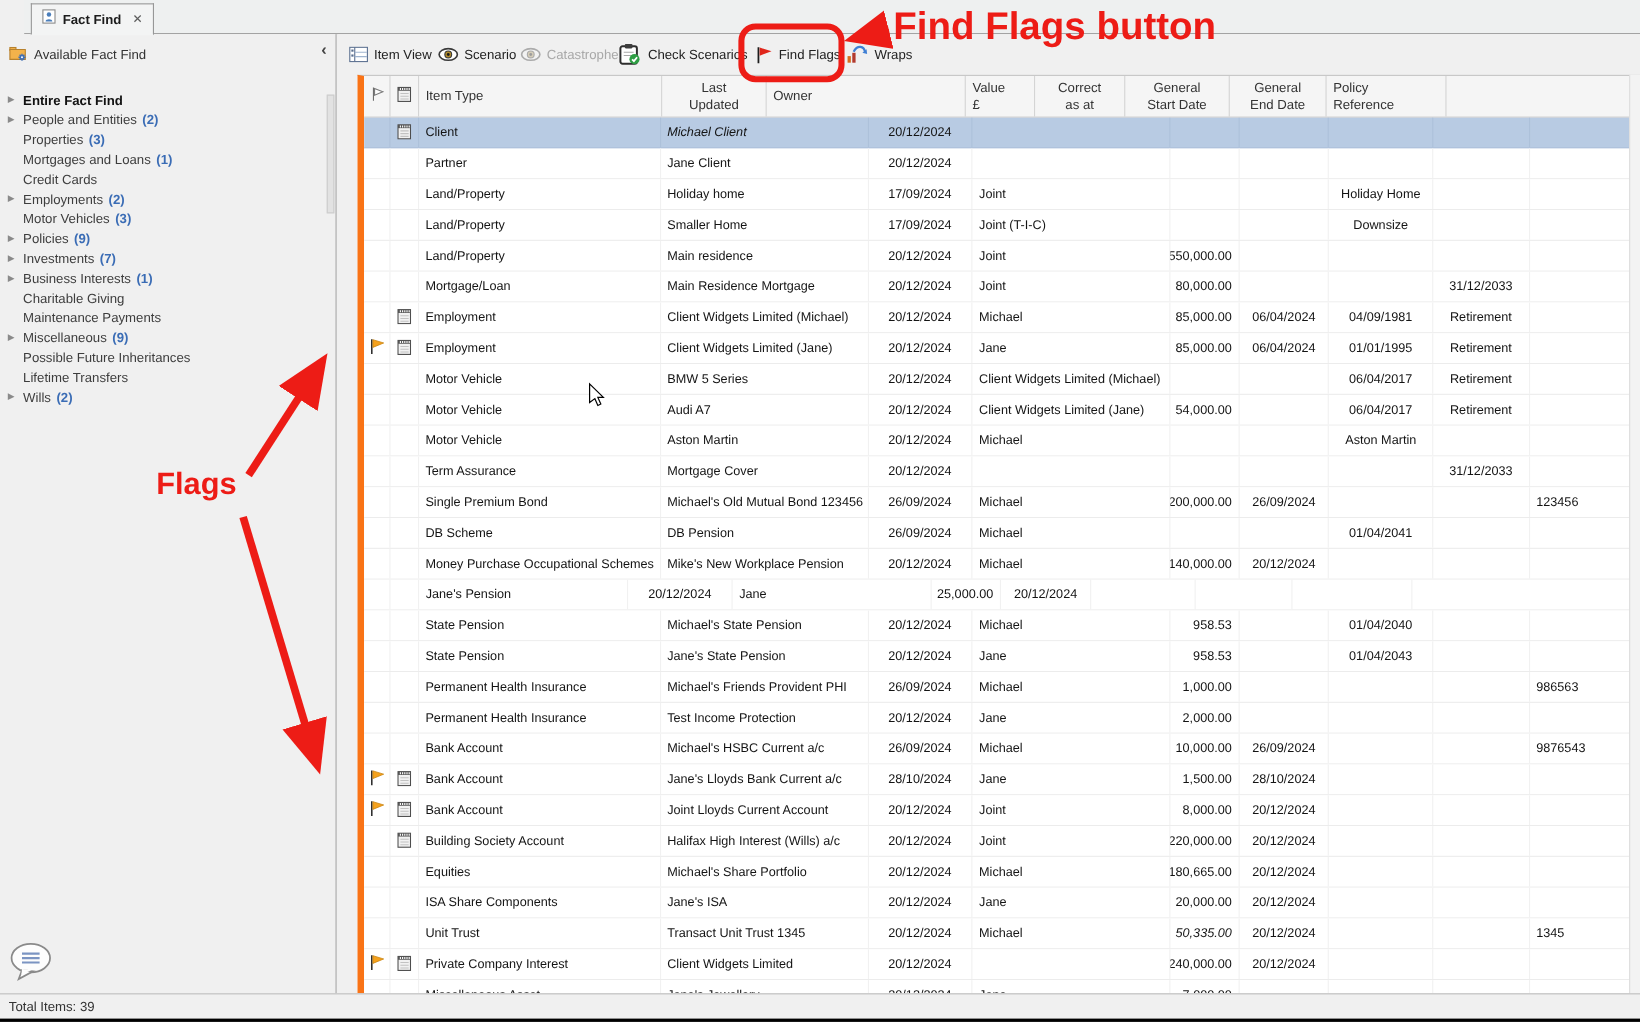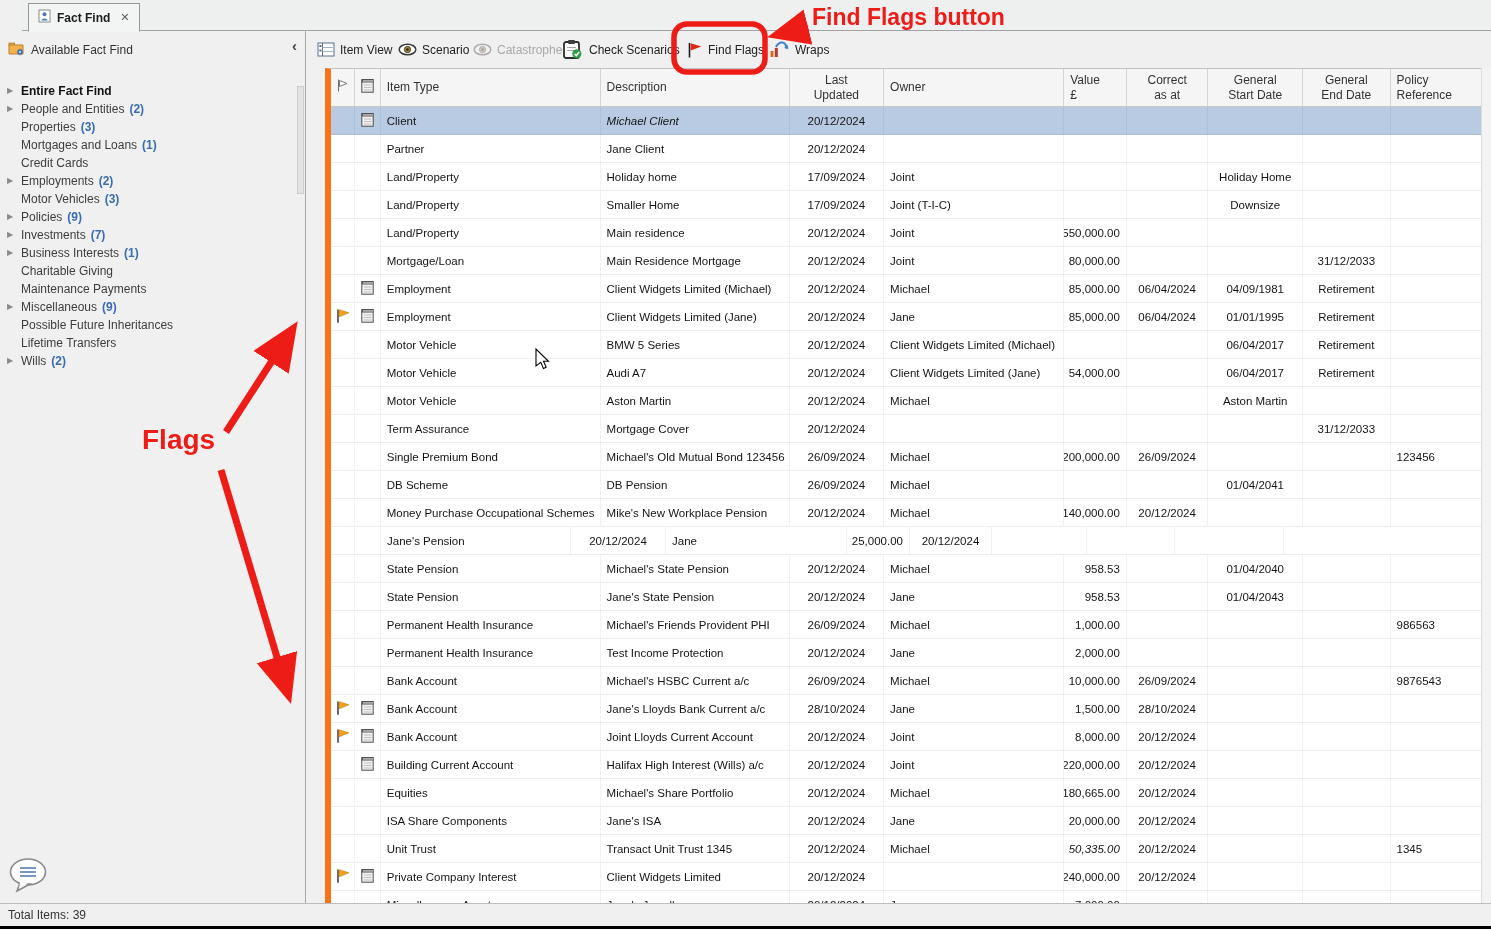--- a/index.html
+++ b/index.html
@@ -51,21 +51,21 @@
   .cell.icon-cell { justify-content:center; padding:0; }
   .v-scroll { position:absolute; left:1481px; top:68px; width:10px; height:835px; background:#f3f3f3; border-left:1px solid #dddddd; }
   
   .statusbar { position:absolute; left:0; top:903px; width:1491px; height:23px; background:#f0f0f0; border-top:1px solid #bdbdbd;
                display:flex; align-items:center; padding-left:8px; font-size:12px; color:#333; }
   .bottom-edge { position:absolute; left:0; top:926px; width:1491px; height:3px; background:#000; }
   
   .ann-overlay { position:absolute; left:0; top:0; width:1491px; height:929px; pointer-events:none; z-index:40; }
   .ann-text { position:absolute; color:var(--ann-red,#ED1C16); font-weight:600; pointer-events:none; z-index:41;
               font-family:"Liberation Sans",sans-serif; }
-  #ann-find-flags { left:812px; top:4px; font-size:23px; }
+  #ann-find-flags { left:812px; top:4px; font-size:35px; }
   #ann-flags { left:142px; top:424px; font-size:28px; }
   .cursor-layer { position:absolute; left:0; top:0; pointer-events:none; z-index:45; }
 </style>
 </head>
 <body>
 
 <div class="tabbar">
   <div class="tab">
     <span class="ticon">
       <svg width="13" height="14">
@@ -266,21 +266,20 @@
               <line x1="9" y1="2" x2="9" y2="3.8"></line>
               <line x1="11" y1="2" x2="11" y2="3.8"></line>
             </g>
             <g stroke="#c2c2c2">
               <line x1="3" y1="7" x2="10.5" y2="7"></line>
               <line x1="3" y1="9.5" x2="10.5" y2="9.5"></line>
               <line x1="3" y1="12" x2="10.5" y2="12"></line>
             </g>
           </svg></span></div>
       <div class="hcell" style="width: 221px;">Item Type</div>
-      <div class="hcell" style="width: 190px;">Description</div>
       <div class="hcell c" style="width: 95px;">Last
 Updated</div>
       <div class="hcell" style="width: 181px;">Owner</div>
       <div class="hcell" style="width: 63px;">Value
 £</div>
       <div class="hcell c" style="width: 82px;">Correct
 as at</div>
       <div class="hcell c" style="width: 95px;">General
 Start Date</div>
       <div class="hcell c" style="width: 88px;">General
@@ -700,21 +699,21 @@
                 <line x1="9" y1="2" x2="9" y2="3.8"></line>
                 <line x1="11" y1="2" x2="11" y2="3.8"></line>
               </g>
               <g stroke="#c2c2c2">
                 <line x1="3" y1="7" x2="10.5" y2="7"></line>
                 <line x1="3" y1="9.5" x2="10.5" y2="9.5"></line>
                 <line x1="3" y1="12" x2="10.5" y2="12"></line>
               </g>
             </svg></span>
         </div>
-        <div class="cell" style="width: 221px;">Building Current Account</div>
+        <div class="cell" style="width: 221px;">Building Society Account</div>
         <div class="cell" style="width: 190px;">Halifax High Interest (Wills) a/c</div>
         <div class="cell c" style="width: 95px;">20/12/2024</div>
         <div class="cell" style="width: 181px;">Joint</div>
         <div class="cell r" style="width: 63px;">220,000.00</div>
         <div class="cell c" style="width: 82px;">20/12/2024</div>
         <div class="cell c" style="width: 95px;"></div>
         <div class="cell c" style="width: 88px;"></div>
         <div class="cell" style="width: 109px;"></div>
       </div>
       <div class="grid-row">

